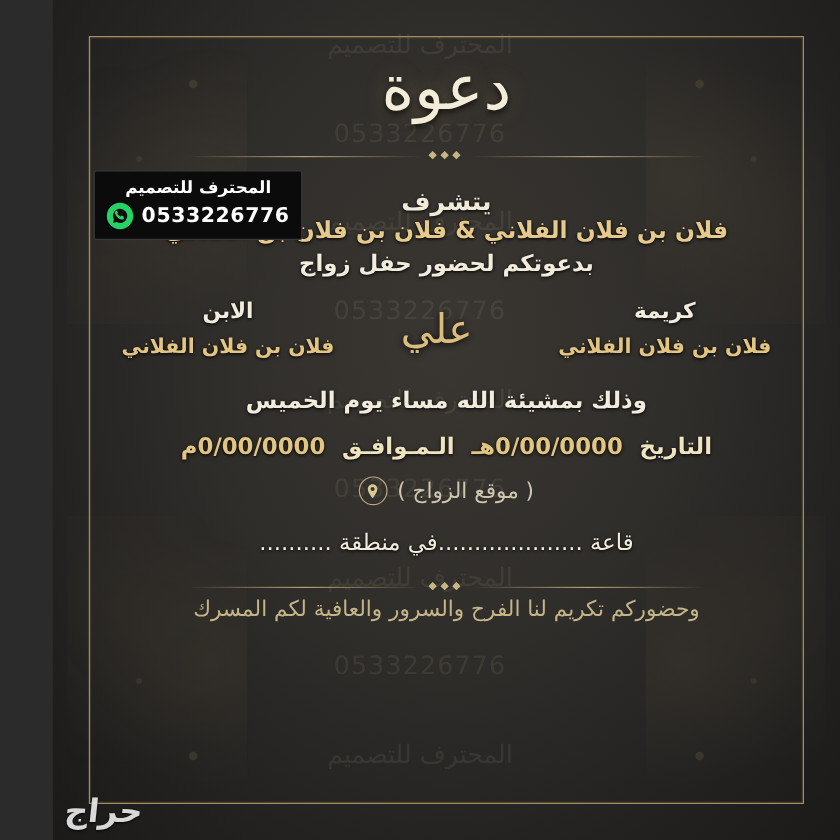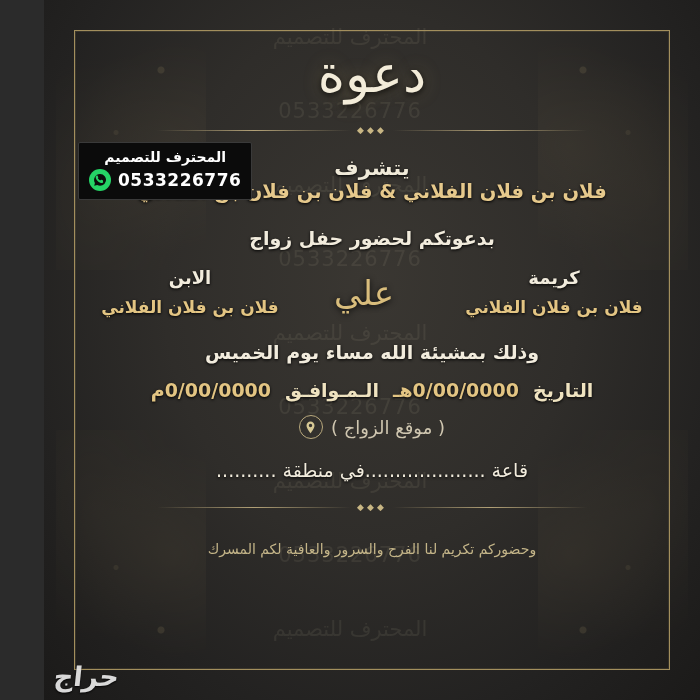--- a/index.html
+++ b/index.html
@@ -70,21 +70,21 @@
   .divider .dots{color:#c8b684;font-size:9px;letter-spacing:3px;}
   .yatasharraf{
     margin-top:20px;font-size:21px;font-weight:bold;color:#f0ead9;
     text-shadow:0 1px 3px #000;
   }
   .parents{
     font-size:19.5px;font-weight:bold;color:#e6c98c;
     text-shadow:0 1px 3px #000;direction:rtl;
   }
   .invite{
-    margin-top:24px;font-size:19px;font-weight:bold;color:#f2ecdd;
+    margin-top:6px;font-size:19px;font-weight:bold;color:#f2ecdd;
     text-shadow:0 1px 3px #000;
     text-align:center;
   }
   .couple{
     margin-top:18px;width:100%;display:flex;justify-content:space-between;align-items:flex-start;
     position:relative;
   }
   .col{width:200px;}
   .col .role{font-size:18px;font-weight:bold;color:#f2ecdd;text-shadow:0 1px 3px #000;}
   .col .nm{margin-top:9px;font-size:17px;font-weight:bold;color:#e3c583;text-shadow:0 1px 3px #000;}
@@ -109,21 +109,21 @@
     width:22px;height:22px;border-radius:50%;
     border:1px solid #b9a97d;display:flex;align-items:center;justify-content:center;
     color:#d7c894;font-size:12px;
   }
   .hall{
     margin-top:20px;font-size:19px;font-weight:normal;color:#f2ecdd;text-shadow:0 1px 3px #000;
     letter-spacing:.5px;
   }
   .divider2{margin-top:20px;}
   .duaa{
-    margin-top:28px;font-size:14px;color:#cdbd8e;opacity:.95;letter-spacing:.2px;
+    margin-top:2px;font-size:18px;color:#cdbd8e;opacity:.95;letter-spacing:.2px;
   }
   
   .badge{
     position:absolute;top:142px;left:34px;
     background:#0b0b0b;border:1px solid #3a3a3a;
     padding:6px 10px 8px 10px;border-radius:2px;
     text-align:center;color:#fff;
   }
   .badge .brand{font-size:14px;font-weight:bold;color:#fff;}
   .badge .row{margin-top:4px;display:flex;align-items:center;gap:7px;direction:ltr;}

